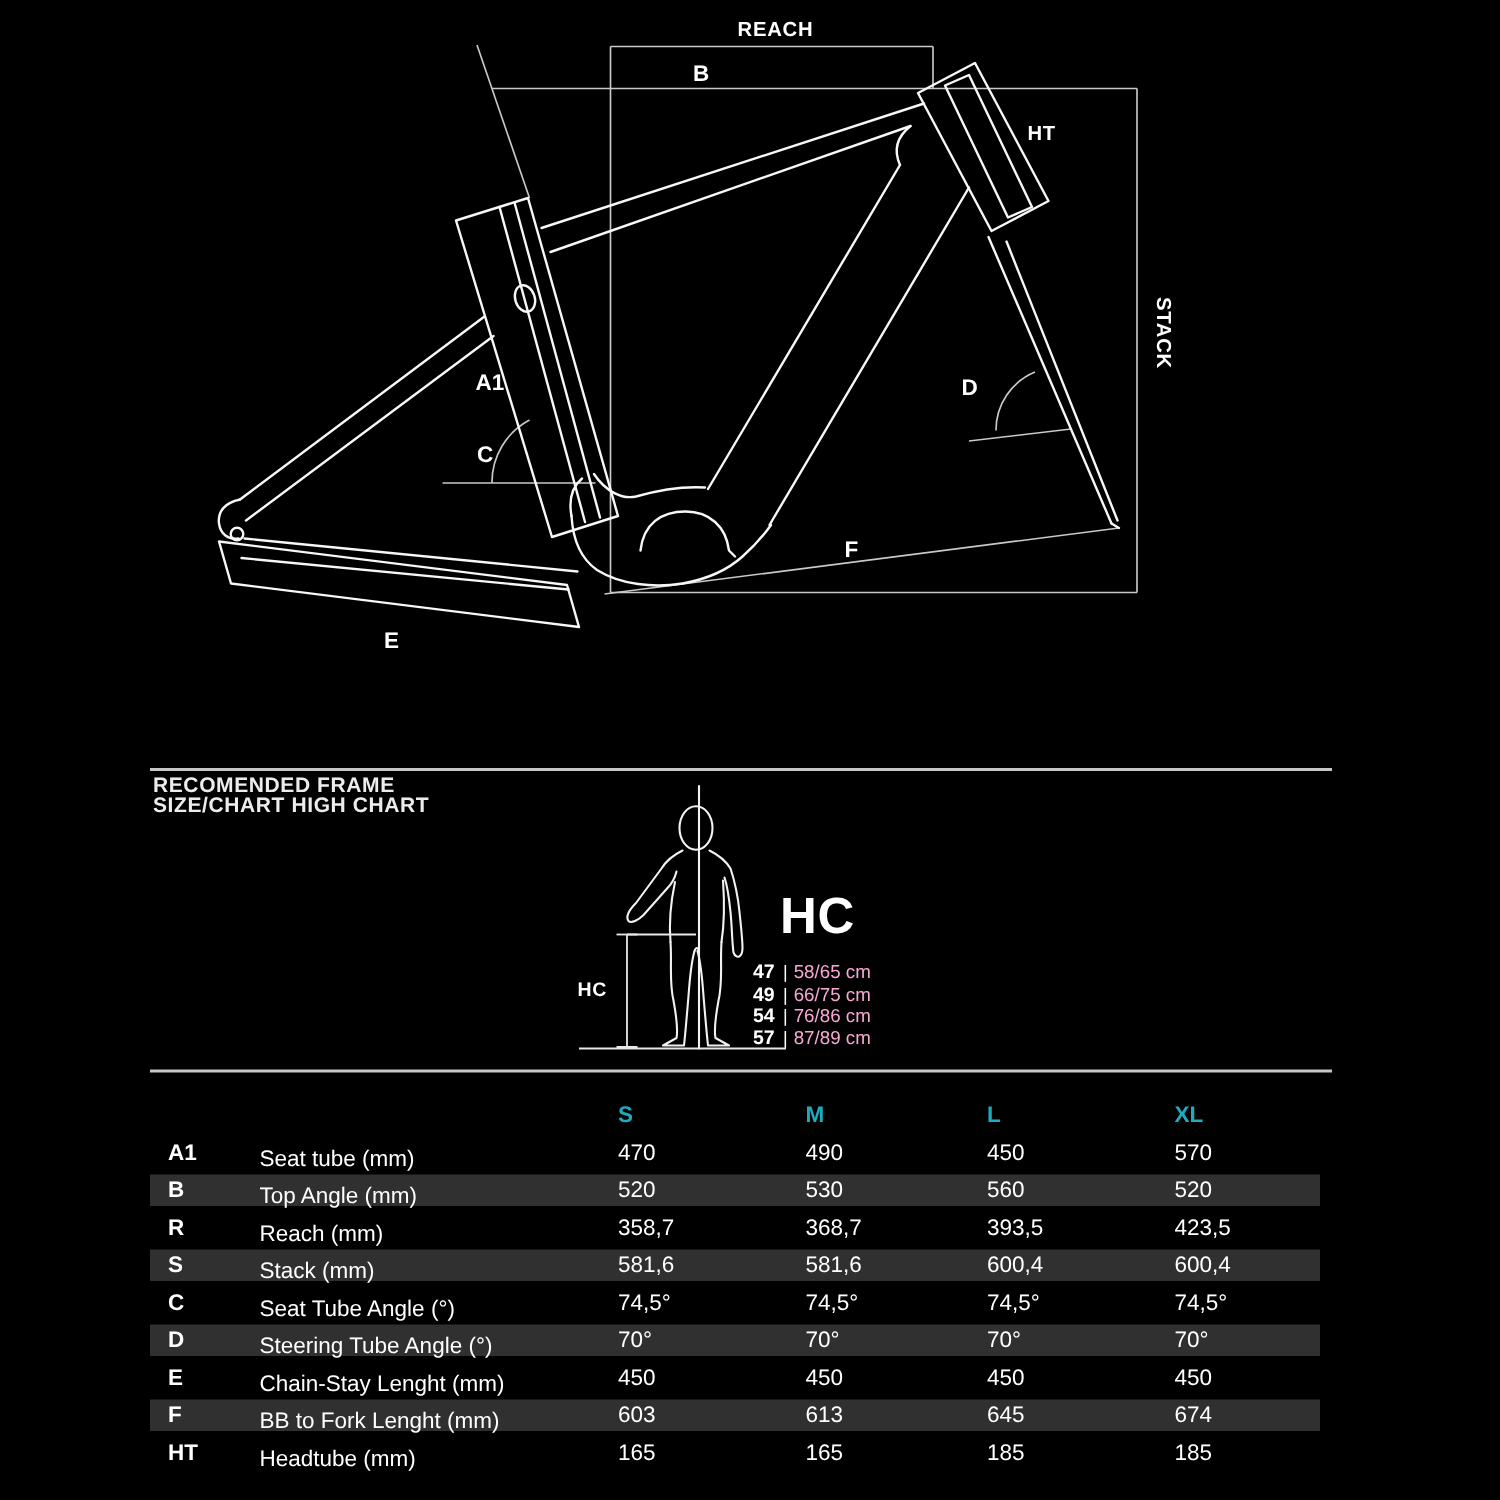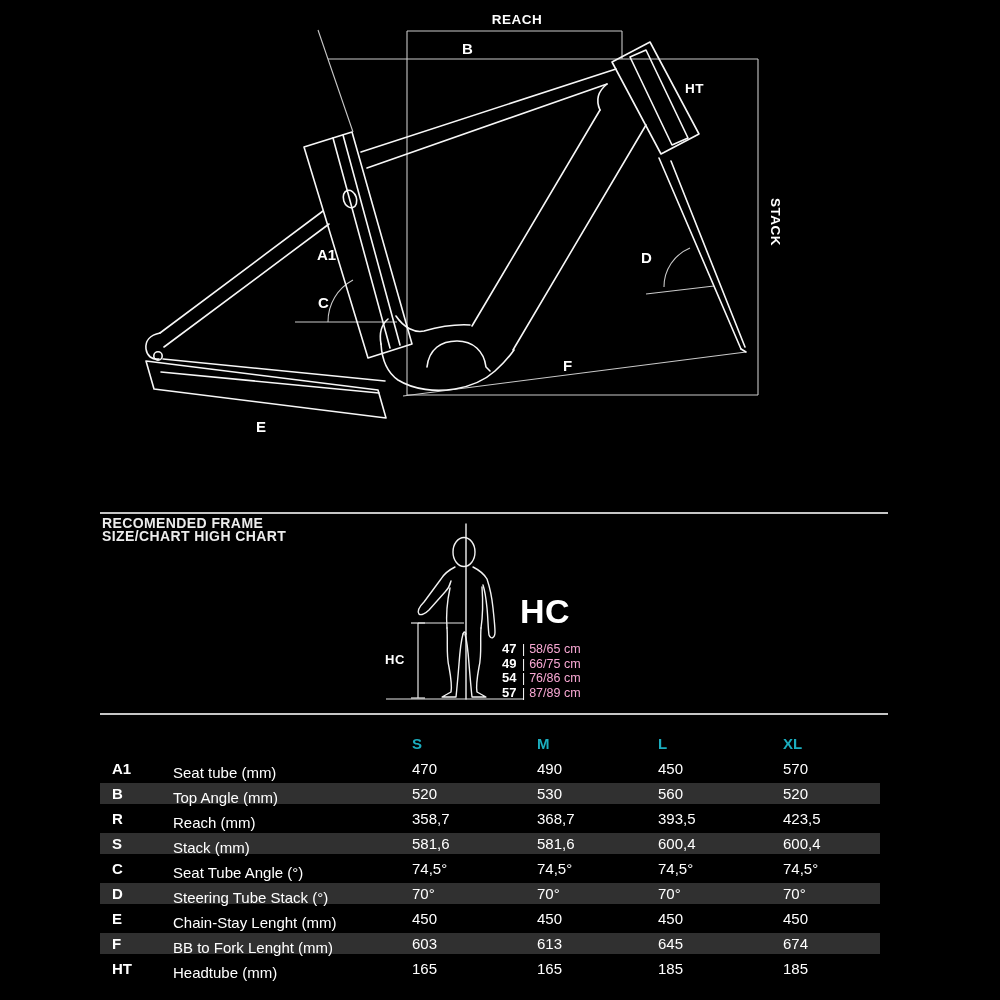--- a/index.html
+++ b/index.html
@@ -185,21 +185,21 @@
         <div class="grow">
           <span class="gcode">C</span>
           <span class="gname">Seat Tube Angle (°)</span>
           <span class="gval v0">74,5°</span>
           <span class="gval v1">74,5°</span>
           <span class="gval v2">74,5°</span>
           <span class="gval v3">74,5°</span>
         </div>
         <div class="grow striped">
           <span class="gcode">D</span>
-          <span class="gname">Steering Tube Stack (°)</span>
+          <span class="gname">Steering Tube Angle (°)</span>
           <span class="gval v0">70°</span>
           <span class="gval v1">70°</span>
           <span class="gval v2">70°</span>
           <span class="gval v3">70°</span>
         </div>
         <div class="grow">
           <span class="gcode">E</span>
           <span class="gname">Chain-Stay Lenght (mm)</span>
           <span class="gval v0">450</span>
           <span class="gval v1">450</span>

